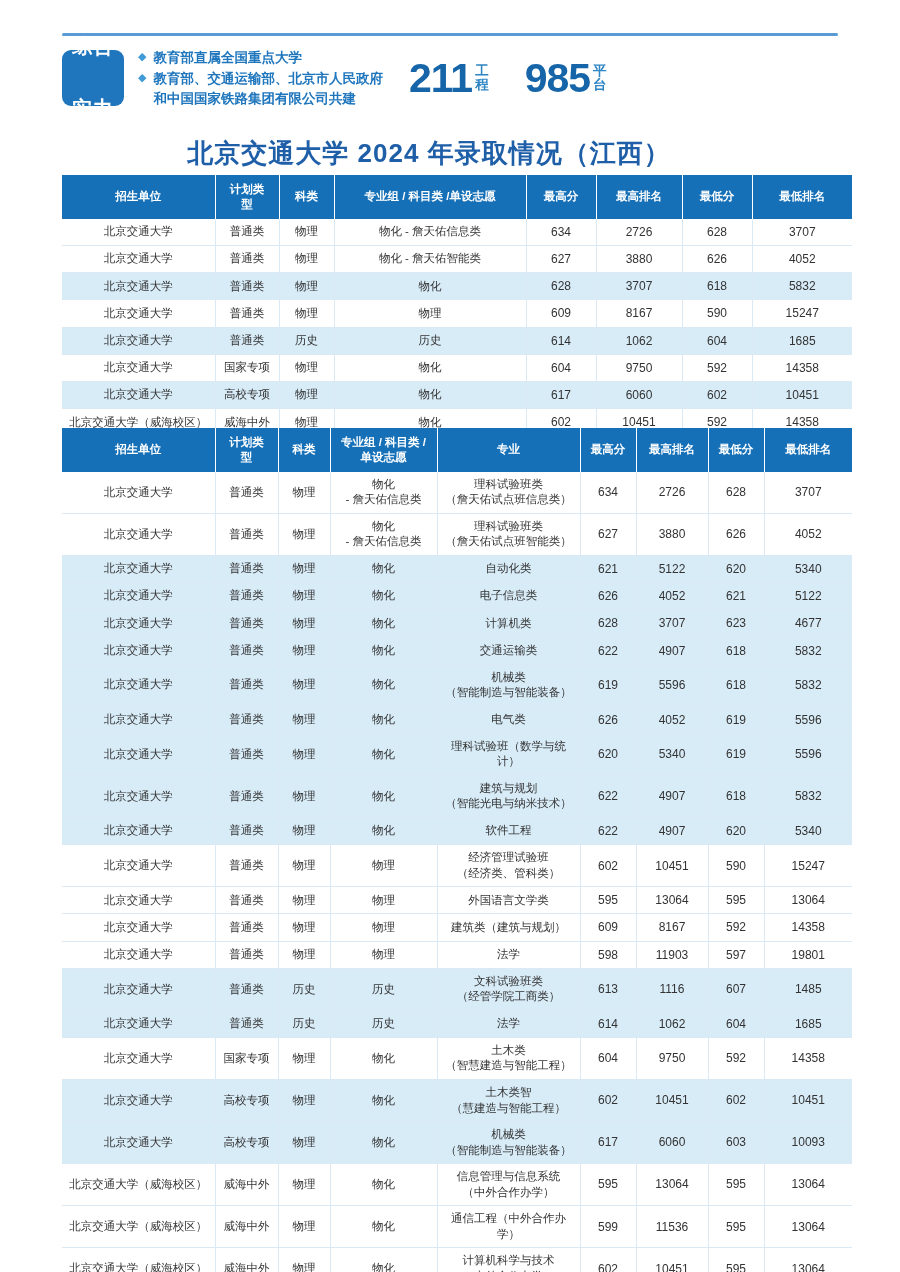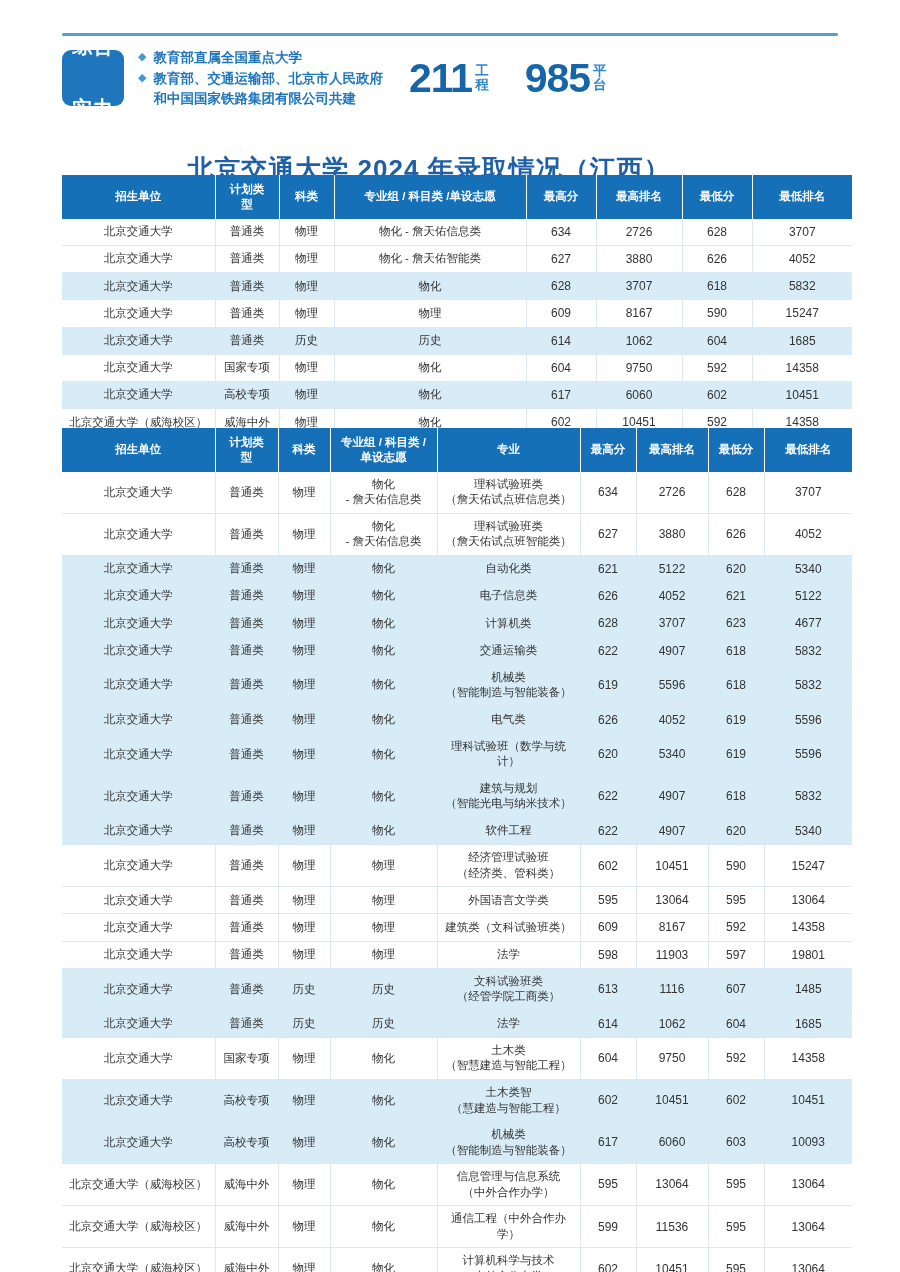--- a/index.html
+++ b/index.html
@@ -58,21 +58,21 @@
     font-size:41px;font-weight:bold;color:#1565a8;letter-spacing:-1px;line-height:1;
   }
   .slogan .big.cjk{letter-spacing:-3px;}
   .slogan .small{
     margin-left:3px;font-size:13.5px;font-weight:bold;color:#2f86c4;
     line-height:1.02;display:flex;flex-direction:column;justify-content:center;
   }
 
   
   .page-title{
-    position:absolute;left:0;top:152px;width:858px;text-align:center;
+    position:absolute;left:0;top:136px;width:858px;text-align:center;
     font-size:26px;font-weight:bold;color:#1f5fa8;letter-spacing:1px;
   }
 
   
   table{
     border-collapse:collapse;
     width:790px;
     table-layout:fixed;
   }
   .tbl-wrap{position:absolute;left:62px;}
@@ -837,21 +837,21 @@
             <td>
               <span class="sub">普通类</span>
             </td>
             <td>
               <span class="sub">物理</span>
             </td>
             <td>
               <span class="sub">物理</span>
             </td>
             <td>
-              <span class="sub">建筑类（文科试验班类）</span>
+              <span class="sub">建筑类（建筑与规划）</span>
             </td>
             <td class="num">
               <span class="sub">609</span>
             </td>
             <td class="num">
               <span class="sub">8167</span>
             </td>
             <td class="num">
               <span class="sub">592</span>
             </td>

